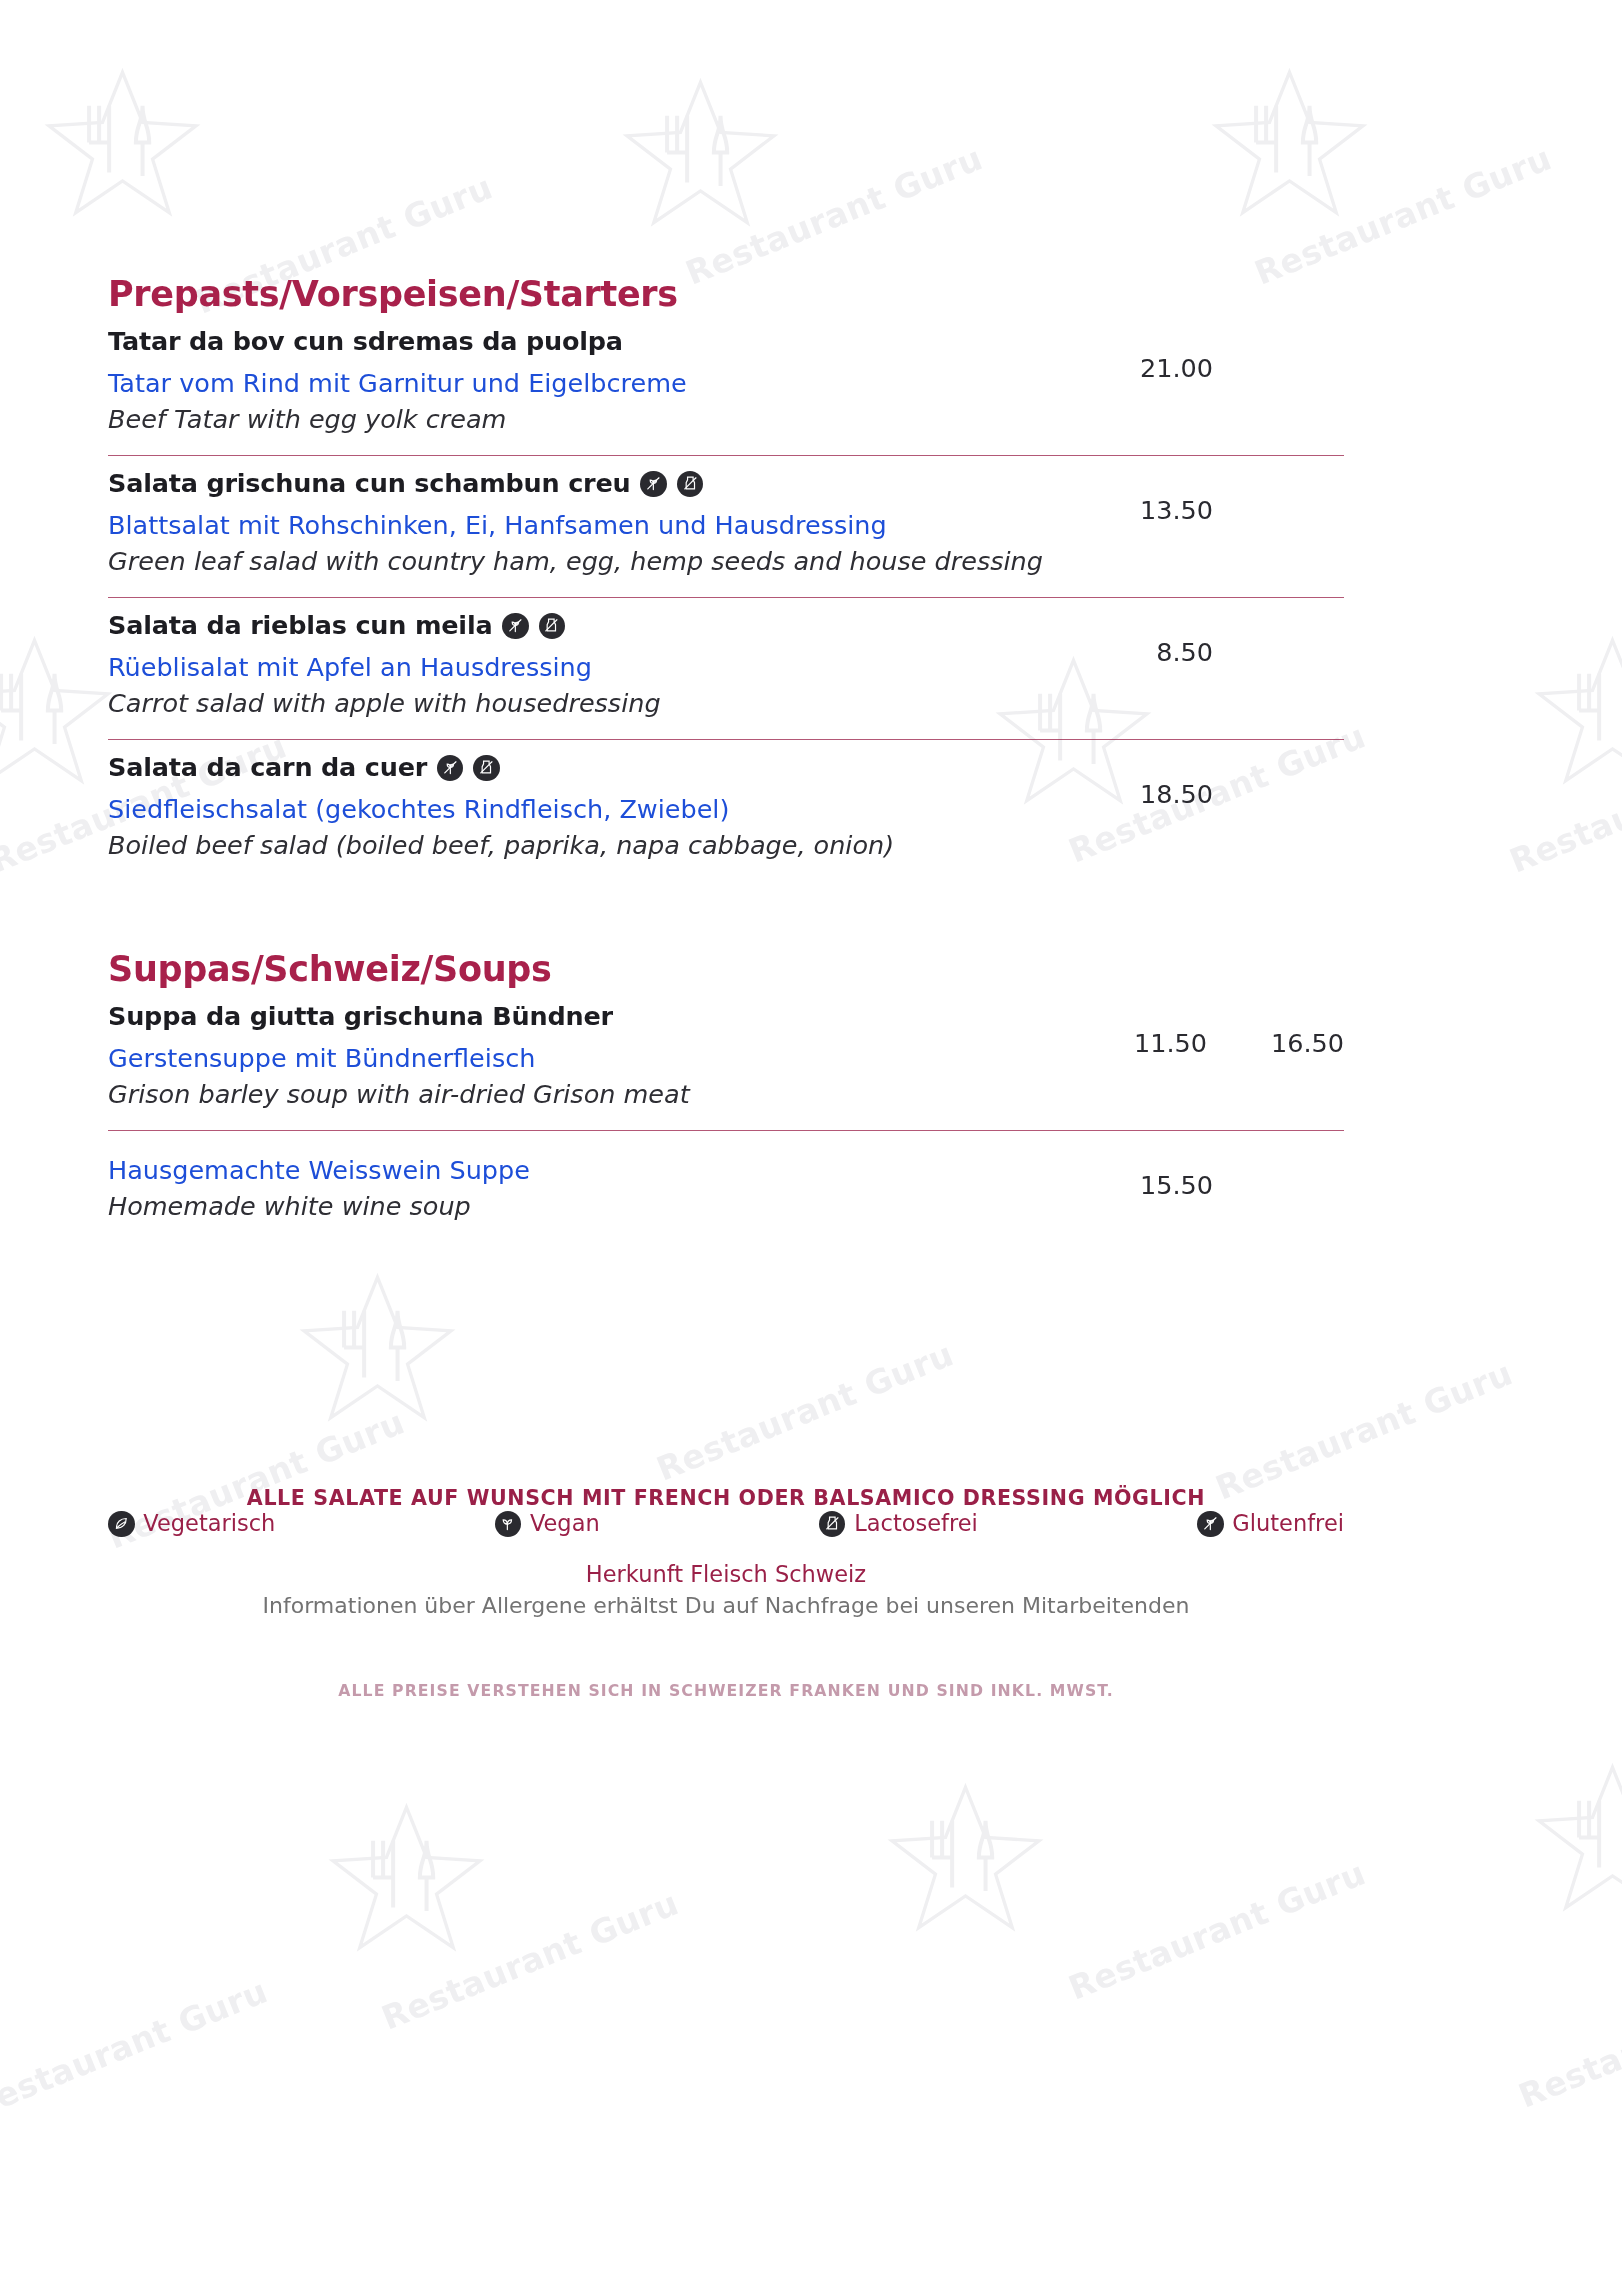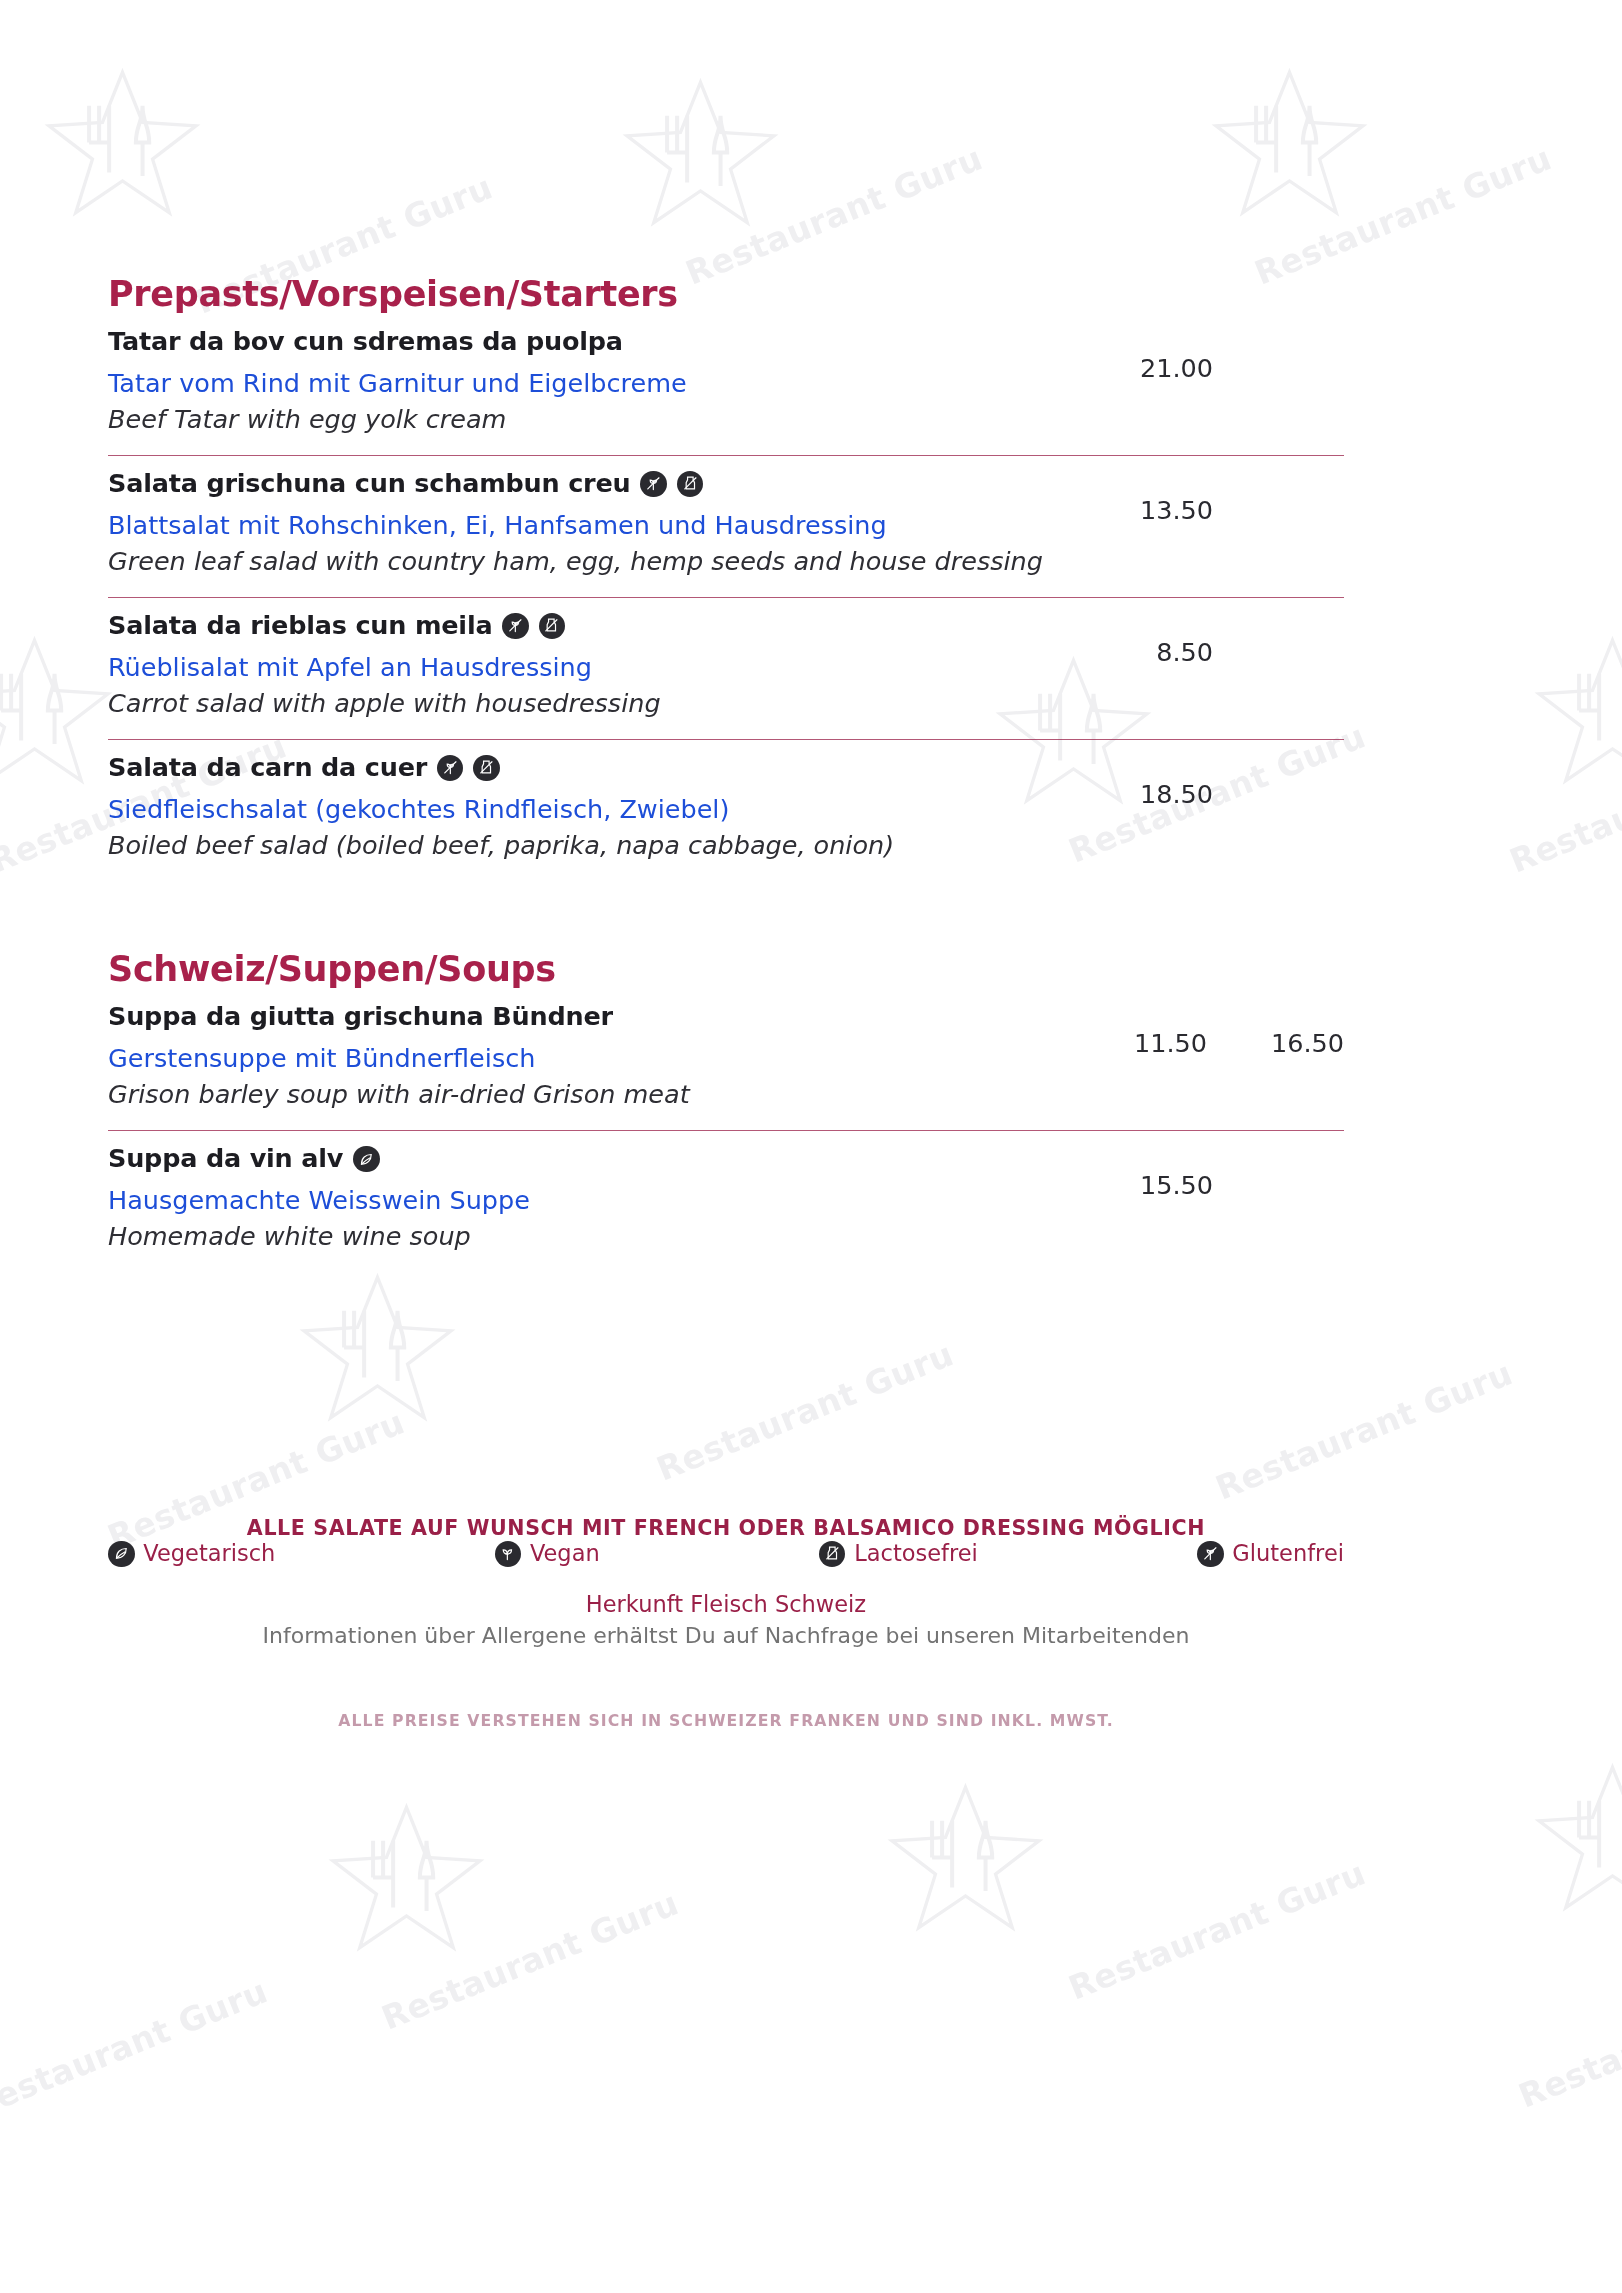--- a/index.html
+++ b/index.html
@@ -385,21 +385,21 @@
           <div class="item-en">Boiled beef salad (boiled beef, paprika, napa cabbage, onion)</div>
         </div>
         <div class="item-prices">
           <span class="price">18.50</span>
         </div>
       </div>
     </div>
   </section>
 
   <section class="section-soups">
-    <h2 class="section-title">Schweiz/Suppen/Soups</h2>
+    <h2 class="section-title">Suppas/Schweiz/Soups</h2>
 
     <div class="item">
       <div class="item-row">
         <div class="item-text">
           <div class="name-line">
             <span class="item-name">Suppa da giutta grischuna Bündner</span>
           </div>
           <div class="item-de">Gerstensuppe mit Bündnerfleisch</div>
           <div class="item-en">Grison barley soup with air-dried Grison meat</div>
         </div>
@@ -408,29 +408,20 @@
           <span class="price">16.50</span>
         </div>
       </div>
     </div>
 
     <div class="divider"></div>
 
     <div class="item">
       <div class="item-row">
         <div class="item-text">
-          <div class="name-line">
-            <span class="item-name">Suppa da vin alv</span>
-            <span class="badge">
-              <svg viewBox="0 0 24 24" fill="none" stroke="#ffffff" stroke-width="1.7" stroke-linecap="round">
-                <path d="M5 19 C5 10 11 5 19 5 C19 13 14 19 5 19 Z"></path>
-                <path d="M5 19 C9 15 13 12 17 10"></path>
-              </svg>
-            </span>
-          </div>
           <div class="item-de">Hausgemachte Weisswein Suppe</div>
           <div class="item-en">Homemade white wine soup</div>
         </div>
         <div class="item-prices">
           <span class="price">15.50</span>
         </div>
       </div>
     </div>
   </section>
 

